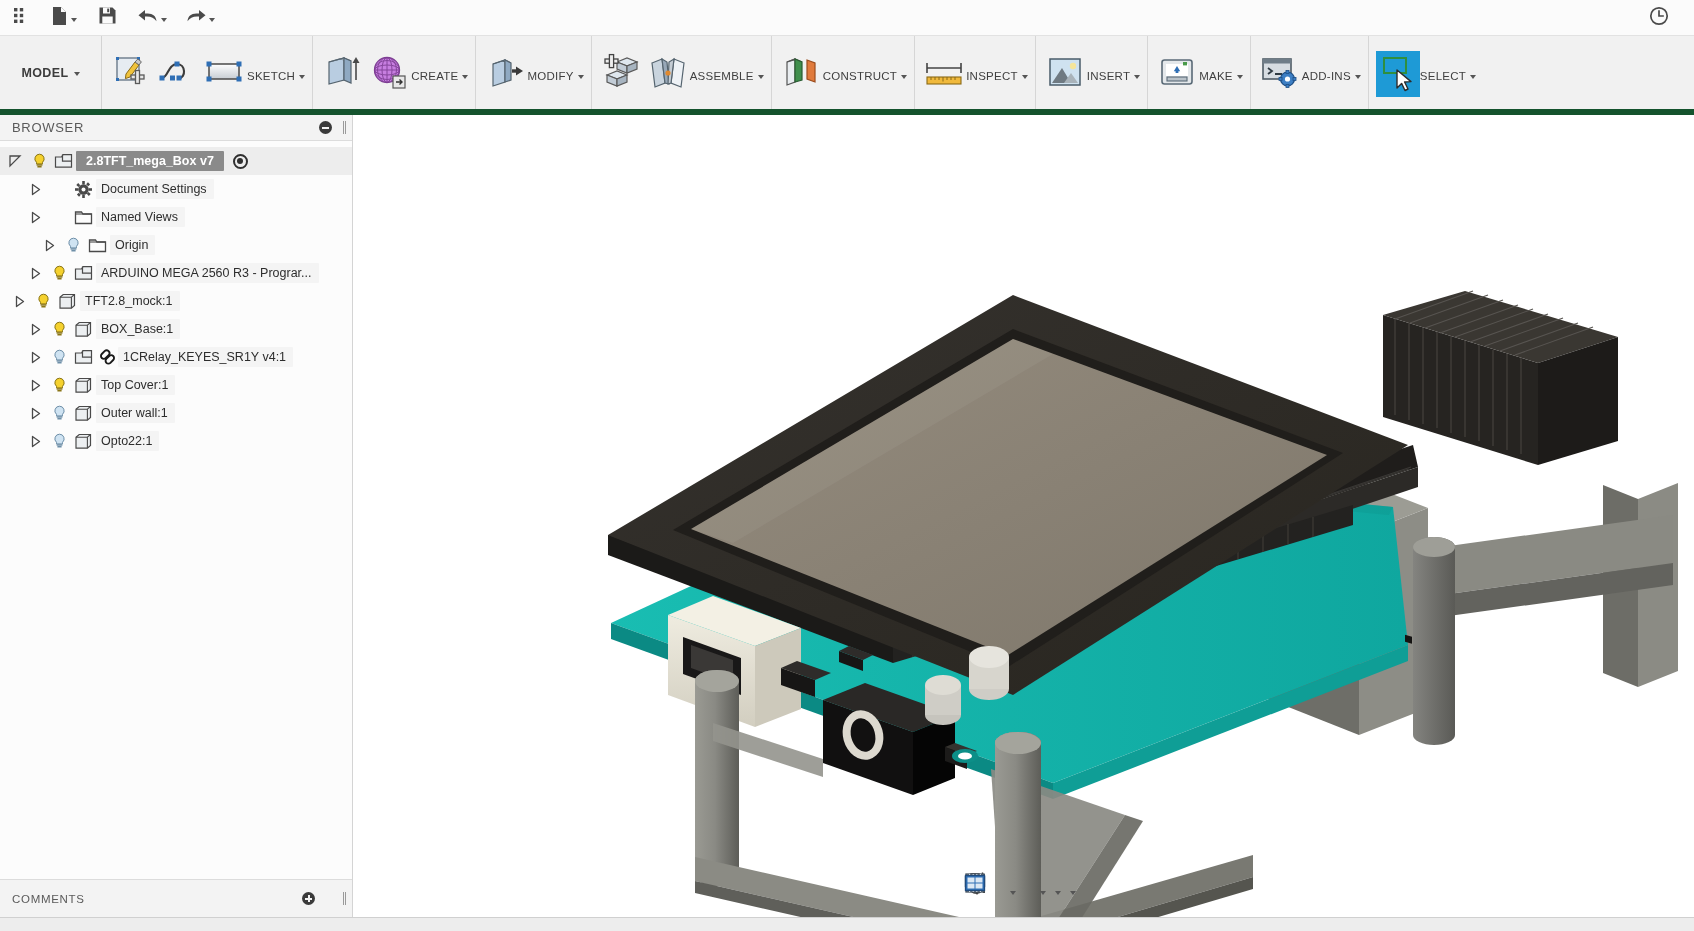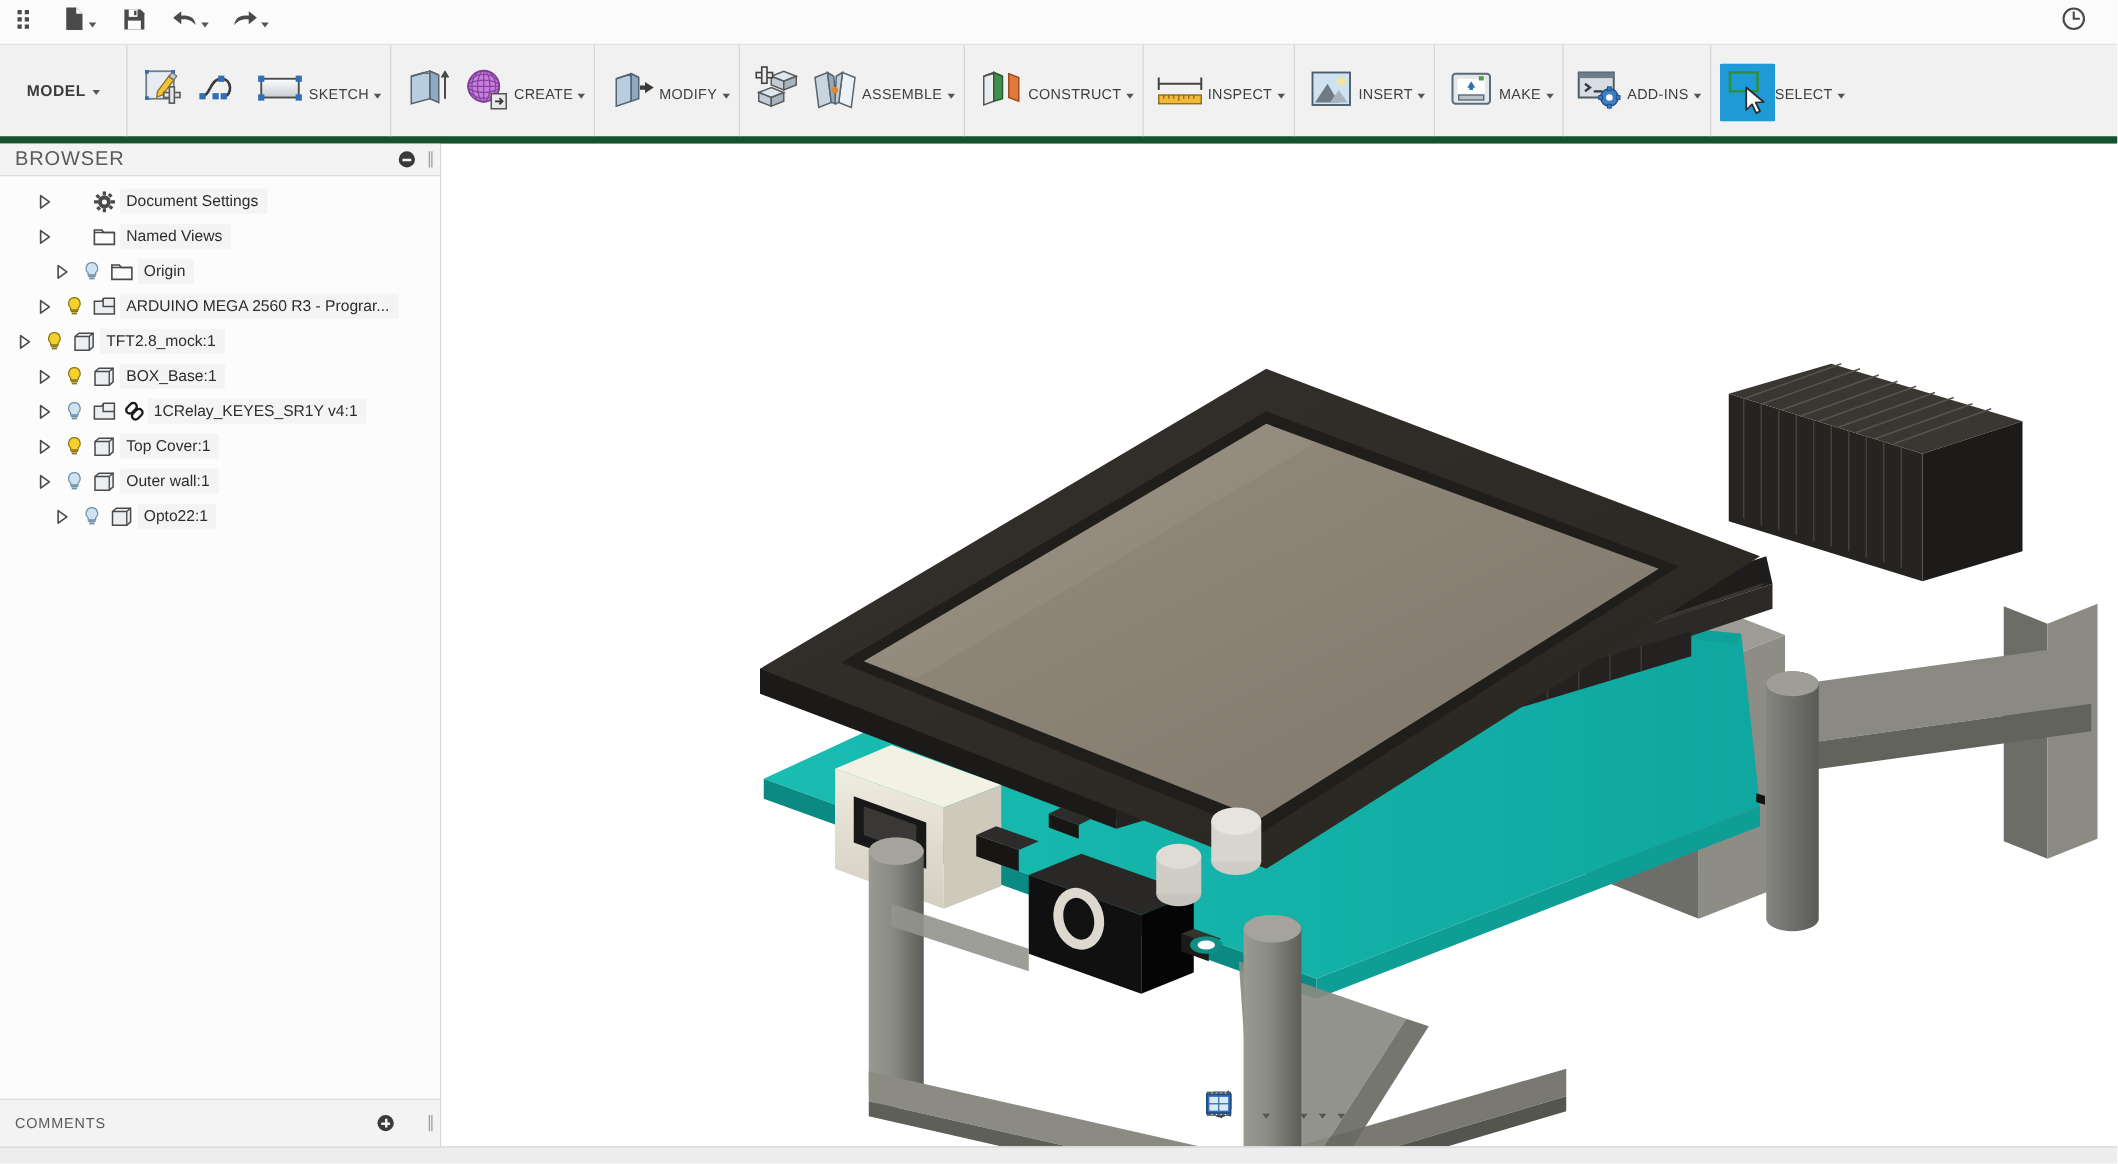--- a/index.html
+++ b/index.html
@@ -86,21 +86,21 @@
   
   .browser {
     width: 353px; flex: 0 0 353px; background: #fcfcfc;
     border-right: 1px solid #d4d4d4; display: flex; flex-direction: column;
     position: relative;
   }
   .panel-head {
     height: 26px; background: #f3f3f3; border-bottom: 1px solid #dcdcdc;
     display: flex; align-items: center; padding: 0 6px 0 12px; gap: 6px;
   }
-  .panel-head-title { font-size: 16px; color: #5a5a5a; letter-spacing: .7px; flex: 1; }
+  .panel-head-title { font-size: 13px; color: #5a5a5a; letter-spacing: .7px; flex: 1; }
   .minus-circle {
     width: 13px; height: 13px; border-radius: 50%; background: #3a3a3a;
     display: flex; align-items: center; justify-content: center; cursor: pointer;
   }
   .minus-circle i { display: block; width: 7px; height: 2px; background: #f3f3f3; }
   .grip { width: 3px; height: 13px; border-left: 1px solid #9a9a9a; border-right: 1px solid #9a9a9a; margin-left: 5px; cursor: col-resize; }
 
   .tree { padding-top: 6px; flex: 1; overflow: hidden; }
   .trow { display: flex; align-items: center; height: 28px; padding-left: 2px; white-space: nowrap; }
   .tarrow {
@@ -510,20 +510,44 @@
       <div class="panel-head">
         <span class="panel-head-title">BROWSER</span>
         <span class="minus-circle">
             <i></i>
           </span>
         <span class="grip"></span>
       </div>
 
       <div class="tree">
 
+        <div class="trow root">
+          <span class="tarrow">
+            <svg width="14" height="14" viewBox="0 0 14 14">
+                <polygon points="2,2 12,2 2,12" fill="none" stroke="#4a4a4a" stroke-width="1.3"></polygon>
+              </svg>
+          </span>
+          <span class="bulb">
+            <svg width="15" height="16" viewBox="0 0 15 16">
+              <path d="M7.5 1.2 a4.6 4.6 0 0 1 3 8.1 v1.6 h-6 V9.3 a4.6 4.6 0 0 1 3 -8.1 z" fill="#f5d12e" stroke="#8a7516" stroke-width="1"></path>
+              <rect x="4.6" y="11.2" width="5.8" height="1.5" fill="#8a7516"></rect>
+              <rect x="5.4" y="13" width="4.2" height="1.5" fill="#8a7516"></rect>
+            </svg>
+          </span>
+          <span class="ticon">
+            <svg width="19" height="18" viewBox="0 0 19 18">
+              <path d="M1.5 5 h6 l1.6 -2.4 h8.4 v12.6 h-16 z" fill="#eceff1" stroke="#4a4a4a" stroke-width="1.2"></path>
+              <path d="M8.5 2.6 v6.6 h8.9" fill="none" stroke="#4a4a4a" stroke-width="1.2"></path>
+            </svg>
+          </span>
+          <span class="tlabel">2.8TFT_mega_Box v7</span>
+          <span class="radio-dot">
+              <i></i>
+            </span>
+        </div>
 
         <div id="tree-children">
             <div class="trow" style="padding-left: 22px;">
               <span class="tarrow">
                 <svg width="13" height="13" viewBox="0 0 13 13">
                   <polygon points="3.5,1.5 10.5,6.5 3.5,11.5" fill="none" stroke="#4a4a4a" stroke-width="1.3" stroke-linejoin="round"></polygon>
                 </svg>
               </span>
               <span class="bulb"></span>
               <span class="ticon">
@@ -707,21 +731,21 @@
                 </svg>
               </span>
               <span class="ticon">
                 <svg width="19" height="17" viewBox="0 0 19 17">
                   <path d="M2 4.2 L5.2 1.5 h11.3 v11 L13.4 15.2 h-11.4 z" fill="#eceff1" stroke="#4a4a4a" stroke-width="1.2"></path>
                   <path d="M2 4.2 h11.4 v11 M13.4 4.2 L16.5 1.5" fill="none" stroke="#4a4a4a" stroke-width="1.1"></path>
                 </svg>
               </span>
               <span class="tlabel">Outer wall:1</span>
             </div>
-            <div class="trow" style="padding-left: 36px;">
+            <div class="trow" style="padding-left: 22px;">
               <span class="tarrow">
                 <svg width="13" height="13" viewBox="0 0 13 13">
                   <polygon points="3.5,1.5 10.5,6.5 3.5,11.5" fill="none" stroke="#4a4a4a" stroke-width="1.3" stroke-linejoin="round"></polygon>
                 </svg>
               </span>
               <span class="bulb">
                 <svg width="15" height="16" viewBox="0 0 15 16">
                   <path d="M7.5 1.2 a4.6 4.6 0 0 1 3 8.1 v1.6 h-6 V9.3 a4.6 4.6 0 0 1 3 -8.1 z" fill="#cfe3f2" stroke="#6e8fa8" stroke-width="1"></path>
                   <rect x="4.6" y="11.2" width="5.8" height="1.5" fill="#6e8fa8"></rect>
                   <rect x="5.4" y="13" width="4.2" height="1.5" fill="#6e8fa8"></rect>

